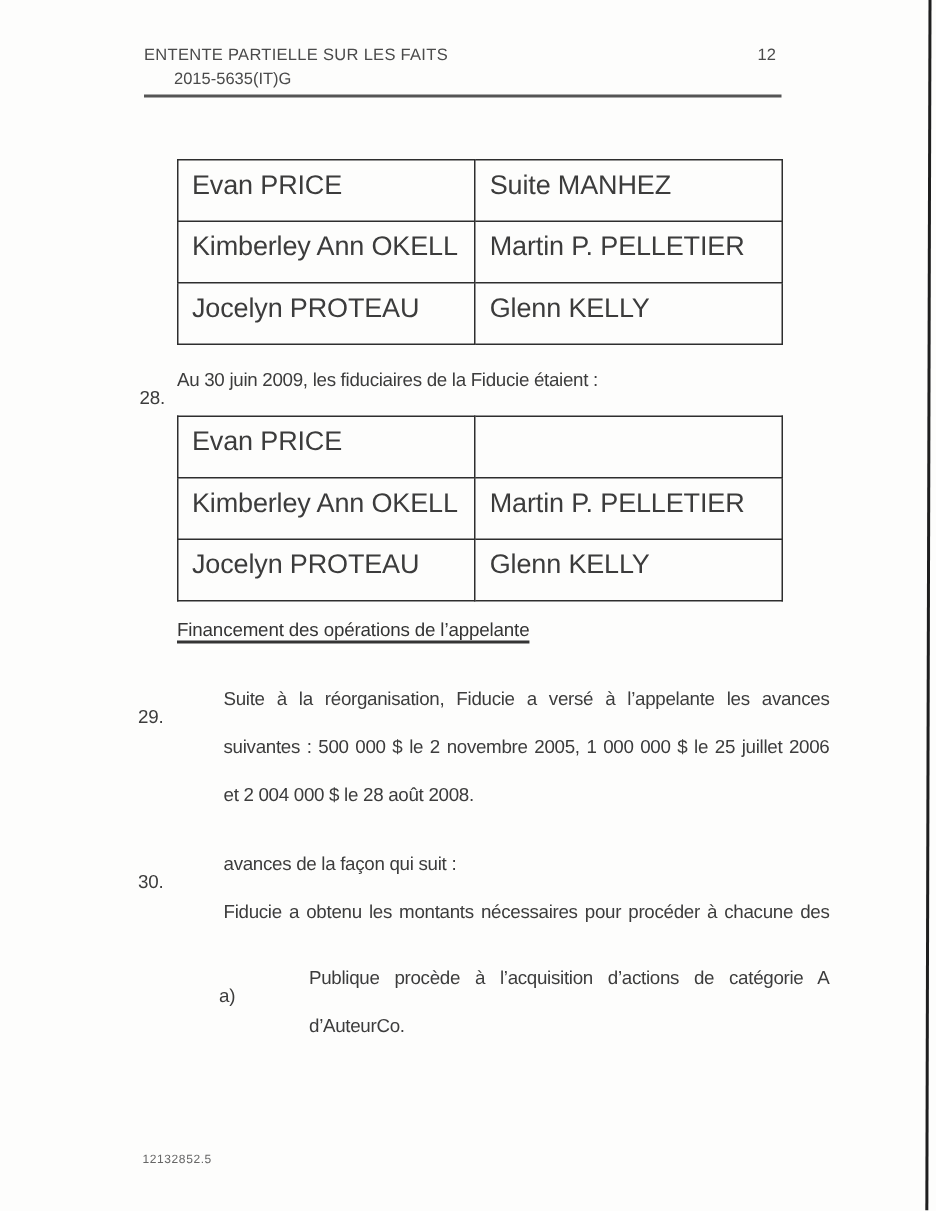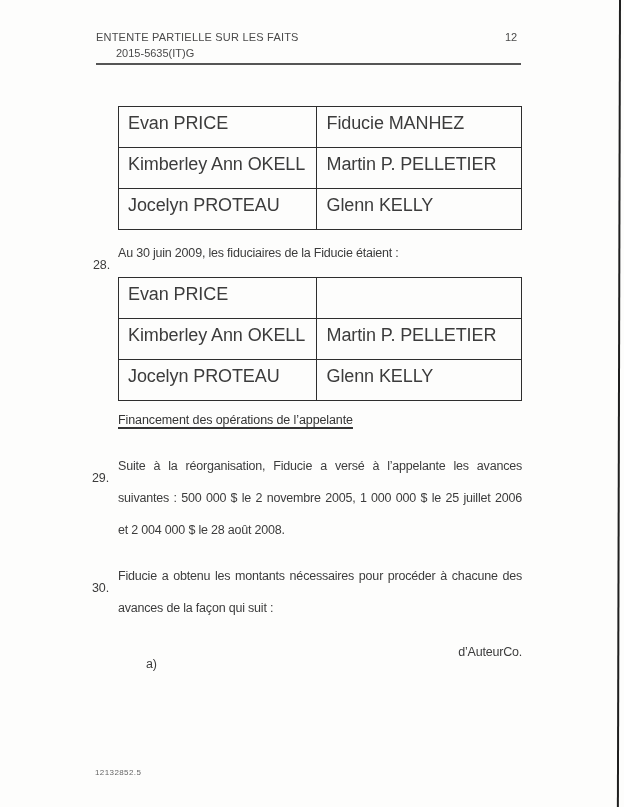--- a/index.html
+++ b/index.html
@@ -36,21 +36,21 @@
     vertical-align: top;
   }
   td.c1 { width: 199px; }
   td.c2 { width: 205px; }
   #table1 { top: 106px; }
   #table2 { top: 277px; }
 
   
   .pnum  { font-size: 12.5px; letter-spacing: -0.1px; margin-top: 12px; }
   .ptext { font-size: 12.5px; letter-spacing: -0.2px; }
-  .plines { width: 404px; }
+  .plines { width: 404px; margin-left: 31px; }
   .plines .line { height: 32px; font-size: 12.5px; letter-spacing: -0.2px; white-space: pre-wrap; }
   .jline { text-align: justify; text-align-last: justify; }
   .lline { text-align: left; }
 
   #p28-num  { left: 93px;  top: 246px; }
   #p28-text { left: 118px; top: 246px; }
 
   #sec-heading {
     left: 118px; top: 413px;
     font-size: 12.5px; font-weight: normal; letter-spacing: -0.1px;
@@ -61,21 +61,21 @@
   }
 
   #p29-num   { left: 92px;  top: 459px; }
   #p29-lines { left: 118px; top: 459px; }
 
   #p30-num   { left: 92px;  top: 569px; }
   #p30-lines { left: 118px; top: 569px; }
 
   #p30a-label { left: 146px; top: 645px; }
   #p30a-lines { left: 175px; top: 645px; width: 347px; }
-  #p30a-lines .line { height: 32px; font-size: 12.5px; letter-spacing: -0.2px; text-align: right; }
+  #p30a-lines .line { height: 32px; font-size: 12.5px; letter-spacing: -0.2px; }
 
   
   .footer-num { left: 95px; top: 768px; font-size: 8px; color: #666; letter-spacing: 0.4px; }
 
   
   .scan-line-right {
     left: 619px; top: 0; width: 2px; height: 807px;
     background: #1f1f1f;
     transform: rotate(0.15deg);
     transform-origin: top center;
@@ -86,21 +86,21 @@
 
 <div class="abs hdr-title">ENTENTE PARTIELLE SUR LES FAITS</div>
 <div class="abs hdr-page">12</div>
 <div class="abs hdr-case">2015-5635(IT)G</div>
 <div class="abs hdr-rule"></div>
 
 <table class="doc" id="table1">
   <tbody>
       <tr>
     <td class="c1">Evan PRICE</td>
-    <td class="c2">Fiducie MANHEZ</td>
+    <td class="c2">Suite MANHEZ</td>
   </tr>
   <tr>
     <td class="c1">Kimberley Ann OKELL</td>
     <td class="c2">Martin P. PELLETIER</td>
   </tr>
   <tr>
     <td class="c1">Jocelyn PROTEAU</td>
     <td class="c2">Glenn KELLY</td>
   </tr>
 </tbody>
@@ -130,24 +130,25 @@
 
 <div class="abs pnum" id="p29-num">29.</div>
 <div class="abs plines" id="p29-lines">
   <div class="line jline">Suite à la réorganisation, Fiducie a versé à l’appelante les avances</div>
   <div class="line jline">suivantes : 500 000 $ le 2 novembre 2005, 1 000 000 $ le 25 juillet 2006</div>
   <div class="line lline">et 2 004 000 $ le 28 août 2008.</div>
 </div>
 
 <div class="abs pnum" id="p30-num">30.</div>
 <div class="abs plines" id="p30-lines">
+  <div class="line lline">avances de la façon qui suit :</div>
   <div class="line jline">Fiducie a obtenu les montants nécessaires pour procéder à chacune des</div>
-  <div class="line lline">avances de la façon qui suit :</div>
 </div>
 
 <div class="abs pnum" id="p30a-label">a)</div>
 <div class="abs plines" id="p30a-lines">
+  <div class="line jline">Publique procède à l’acquisition d’actions de catégorie A</div>
   <div class="line lline">d’AuteurCo.</div>
 </div>
 
 <div class="abs footer-num">12132852.5</div>
 
 <div class="abs scan-line-right"></div>
 
 </body></html>

